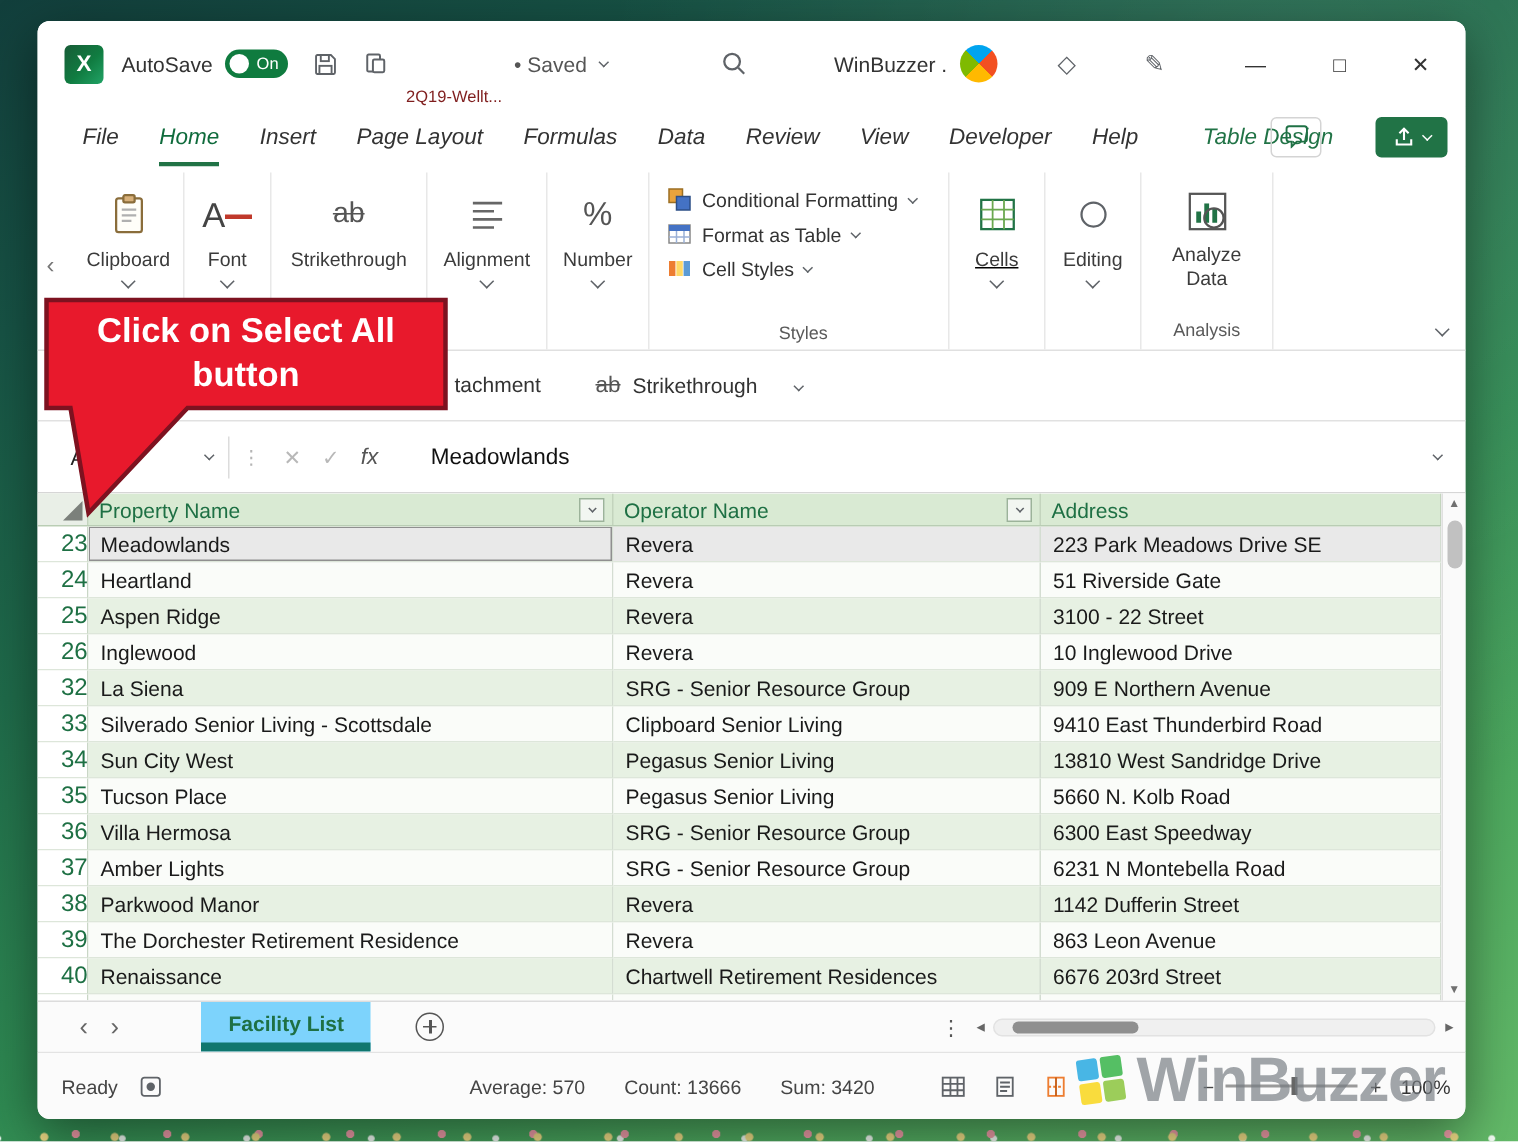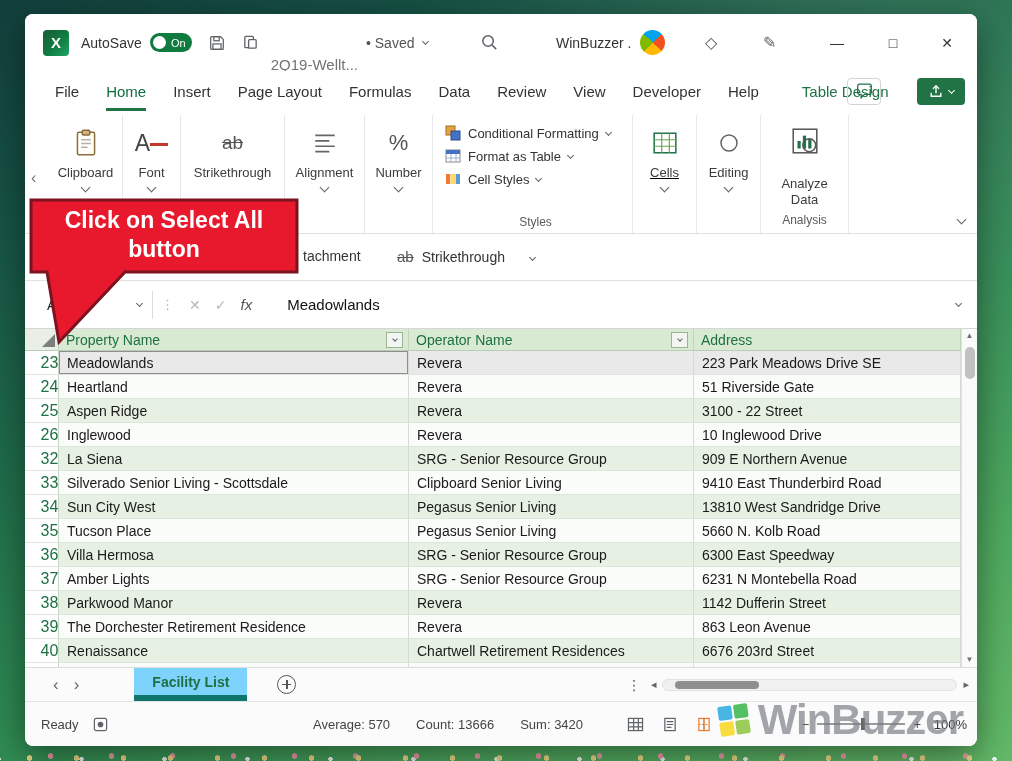--- a/index.html
+++ b/index.html
@@ -26,42 +26,42 @@
   
   .titlebar { position:relative; height:57px; flex:0 0 57px; display:flex; align-items:center; padding-left:18px; background:#fff; }
   .xl-logo { width:26px; height:26px; border-radius:4px; background:linear-gradient(135deg,#185c37,#107c41 55%,#21a366);
     color:#fff; font-weight:bold; font-size:15px; display:flex; align-items:center; justify-content:center; }
   .ts-label { margin-left:12px; font-size:14px; color:#333; }
   .toggle { margin-left:8px; width:42px; height:19px; border-radius:10px; background:#0f7b3f; position:relative;
     display:flex; align-items:center; cursor:default; }
   .toggle .knob { position:absolute; left:3px; width:13px; height:13px; border-radius:50%; background:#fff; }
   .toggle .on { position:absolute; right:6px; color:#fff; font-size:11px; }
   .tb-ic { margin-left:16px; display:inline-flex; align-items:center; }
-  .doc-title { margin-left:12px; font-size:15px; color:#737373;margin-top:44px; }
+  .doc-title { margin-left:12px; font-size:11px; color:#7f1d1d;margin-top:44px; }
   .doc-status { margin-left:8px; font-size:14px; color:#555; }
   .chev { display:inline-block; width:7px; height:7px; border-right:1.6px solid #5f6368; border-bottom:1.6px solid #5f6368;
     transform:rotate(45deg); margin-bottom:2px; }
   .chev.sm { width:5px; height:5px; }
   .chev.xs { width:4px; height:4px; }
   .chev.white { border-color:#fff; }
   .tb-abs { position:absolute; top:0; height:57px; display:flex; align-items:center; }
   .search-ic { left:455px; }
   .account { left:531px; gap:9px; font-size:14px; color:#333; }
   .avatar { width:25px; height:25px; border-radius:50%;
     background:conic-gradient(from 45deg, #f25022 0 25%, #ffb900 0 50%, #7fba00 0 75%, #00a4ef 0); }
   .tb-glyph { font-size:16px; color:#5f6368; }
   .diamond-ic { left:680px; }
   .pen-ic { left:738px; }
   .winbtn { top:0; width:44px; justify-content:center; font-size:14px; color:#333; cursor:default; }
   .winbtn.min { right:118px; }
   .winbtn.max { right:62px; }
   .winbtn.close { right:8px; }
 
   
-  .menubar { position:relative; height:40px; flex:0 0 40px; display:flex; align-items:center; padding-left:30px; background:#fff; }
+  .menubar { position:relative; height:40px; flex:0 0 40px; display:flex; align-items:center; padding-left:30px; background:#fff;font-style:italic; }
   .menu-tabs { display:flex; gap:27px; align-items:center; height:100%; }
   .menu-tab { font-size:15px; color:#333; height:100%; display:flex; align-items:center; border-bottom:3px solid transparent; padding-top:3px; cursor:default; }
   .menu-tab.active { color:#0f6b3c; border-bottom-color:#217346; }
   .menu-tab.contextual { color:#217346; margin-left:43px; }
   .comment-btn { position:absolute; right:96px; width:34px; height:27px; border:1px solid #d4d4d4; border-radius:4px;
     display:flex; align-items:center; justify-content:center; }
   .share-btn { position:absolute; right:12px; width:48px; height:27px; background:#217346; border-radius:4px;
     display:flex; align-items:center; justify-content:center; gap:6px; }
 
   
@@ -75,21 +75,21 @@
   .g-clipboard { width:74px; } .g-font { width:58px; } .g-strike { width:104px; }
   .g-align { width:80px; } .g-number { width:68px; } .g-cells { width:64px;text-decoration:underline; } .g-edit { width:64px; }
   .font-A { font-size:23px; color:#444; line-height:1; text-align:center; }
   .font-A .bar { display:block; width:18px; height:3px; background:#c0392b; margin:2px auto 0; }
   .st-ab { font-size:19px; color:#555; text-decoration:line-through; }
   .pct { font-size:22px; color:#555; }
   .g-styles { width:200px; align-items:flex-start; padding:10px 6px 2px 12px; gap:7px; }
   .srow { display:flex; align-items:center; gap:7px; font-size:13px; color:#333; white-space:nowrap; }
   .glabel { align-self:center; margin-top:auto; font-size:12px; color:#5a5a5a; padding-bottom:2px; }
   .g-analysis { width:88px; padding-top:8px; }
-  .abtn { display:flex; flex-direction:column; align-items:center; gap:17px; }
+  .abtn { display:flex; flex-direction:column; align-items:center; gap:3px; }
   .abtn .rlabel { text-align:center; line-height:1.2; white-space:normal; width:70px; }
   .rcollapse { position:absolute; right:12px; bottom:8px; }
 
   
   .qatrow { position:relative; height:47px; flex:0 0 47px; background:#fff; border-bottom:1px solid #e1e1e1; }
   .qat-partial { position:absolute; left:278px; top:14px; font-size:14px; color:#333; }
   .qat-item { position:absolute; left:366px; top:10px; display:flex; align-items:center; gap:8px; font-size:14px; color:#333;
     padding:4px 6px; border-radius:3px; }
   .qat-item .st-ab { font-size:15px; }
   .qat-dd { position:absolute; left:498px; top:16px; width:18px; height:16px; display:flex; align-items:center; justify-content:center; }

